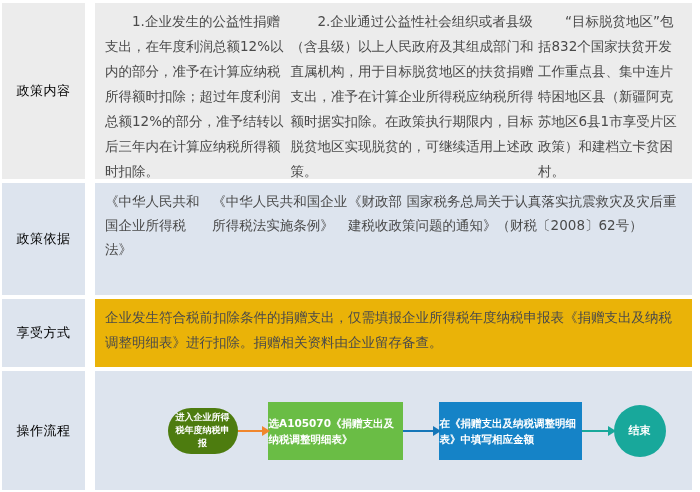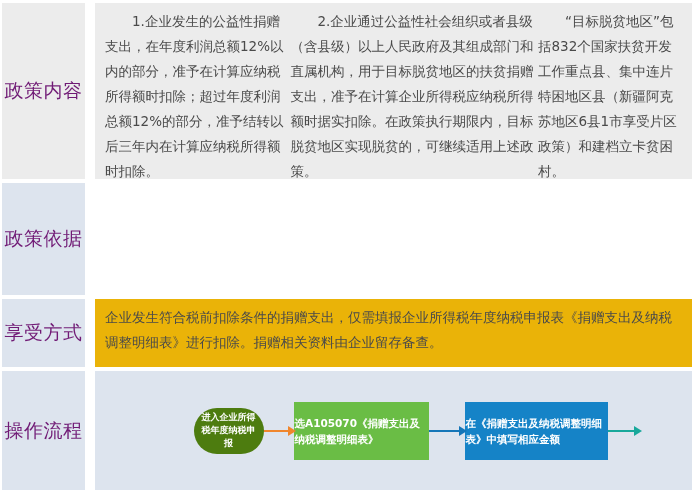--- a/index.html
+++ b/index.html
@@ -14,21 +14,21 @@
     display:flex;flex-direction:column;gap:4px;
   }
   .row{display:flex;gap:10px;}
   .row-1{height:176px;}
   .row-2{height:112px;}
   .row-3{height:68px;}
   .row-4{flex:1;}
   .label-cell{
     width:83px;flex:none;background:#ececec;
     display:flex;align-items:center;justify-content:center;
-    font-size:19px;color:#701a75;letter-spacing:0.5px;
+    font-size:13px;color:#000000;letter-spacing:0.5px;
   }
   .content-cell{
     flex:1;min-width:0;background:#ececec;
     display:flex;flex-direction:row;justify-content:center;
     padding:6px 14px 6px 10px;box-sizing:border-box;
     font-size:13.5px;line-height:25px;color:#4a4a4a;
   }
   .blue-bg{background:#dde4ee;}
   .content-cell p{margin:0;}
   .indent{text-indent:2em;}
@@ -76,36 +76,42 @@
     <div class="label-cell" style="background-color: rgb(236, 236, 236);">政策内容</div>
     <div class="content-cell" style="background-color: rgb(236, 236, 236);">
       <p class="indent">1.企业发生的公益性捐赠支出，在年度利润总额12%以内的部分，准予在计算应纳税所得额时扣除；超过年度利润总额12%的部分，准予结转以后三年内在计算应纳税所得额时扣除。</p>
       <p class="indent">2.企业通过公益性社会组织或者县级（含县级）以上人民政府及其组成部门和直属机构，用于目标脱贫地区的扶贫捐赠支出，准予在计算企业所得税应纳税所得额时据实扣除。在政策执行期限内，目标脱贫地区实现脱贫的，可继续适用上述政策。</p>
       <p class="indent">“目标脱贫地区”包括832个国家扶贫开发工作重点县、集中连片特困地区县（新疆阿克苏地区6县1市享受片区政策）和建档立卡贫困村。</p>
     </div>
   </div>
 
   <div class="row row-2">
     <div class="label-cell blue-bg" style="background-color: rgb(221, 228, 238);">政策依据</div>
+    <div class="content-cell blue-bg" style="background-color: rgb(221, 228, 238);">
+      <p class="law-line">《中华人民共和国企业所得税法》</p>
+      <p class="law-line">《中华人民共和国企业所得税法实施条例》</p>
+      <p class="law-line">《财政部 国家税务总局关于认真落实抗震救灾及灾后重建税收政策问题的通知》（财税〔2008〕62号）</p>
+    </div>
   </div>
 
   <div class="row row-3">
     <div class="label-cell blue-bg" style="background-color: rgb(221, 228, 238);">享受方式</div>
     <div class="content-cell blue-bg" style="background-color: #eab308;">
       <p>企业发生符合税前扣除条件的捐赠支出，仅需填报企业所得税年度纳税申报表《捐赠支出及纳税调整明细表》进行扣除。捐赠相关资料由企业留存备查。</p>
     </div>
   </div>
 
   <div class="row row-4">
     <div class="label-cell blue-bg" style="background-color: rgb(221, 228, 238); font-family: Liberation Mono, monospace;">操作流程</div>
     <div class="content-cell blue-bg" style="background-color: rgb(221, 228, 238);">
       <div class="flow">
         <div class="node node-pill" style="background-color: #4d7c0f;">进入企业所得税年度纳税申报</div>
         <div class="arrow arrow-1"></div>
         <div class="node node-rect g" style="background-color: rgb(106, 189, 69);">选A105070《捐赠支出及纳税调整明细表》</div>
         <div class="arrow arrow-2"></div>
         <div class="node node-rect b" style="background-color: rgb(21, 131, 199);">在《捐赠支出及纳税调整明细表》中填写相应金额</div>
         <div class="arrow arrow-3"></div>
+        <div class="node node-circle" style="background-color: rgb(24, 168, 155);">结束</div>
       </div>
     </div>
   </div>
 
 </div>
 
 </body></html>

